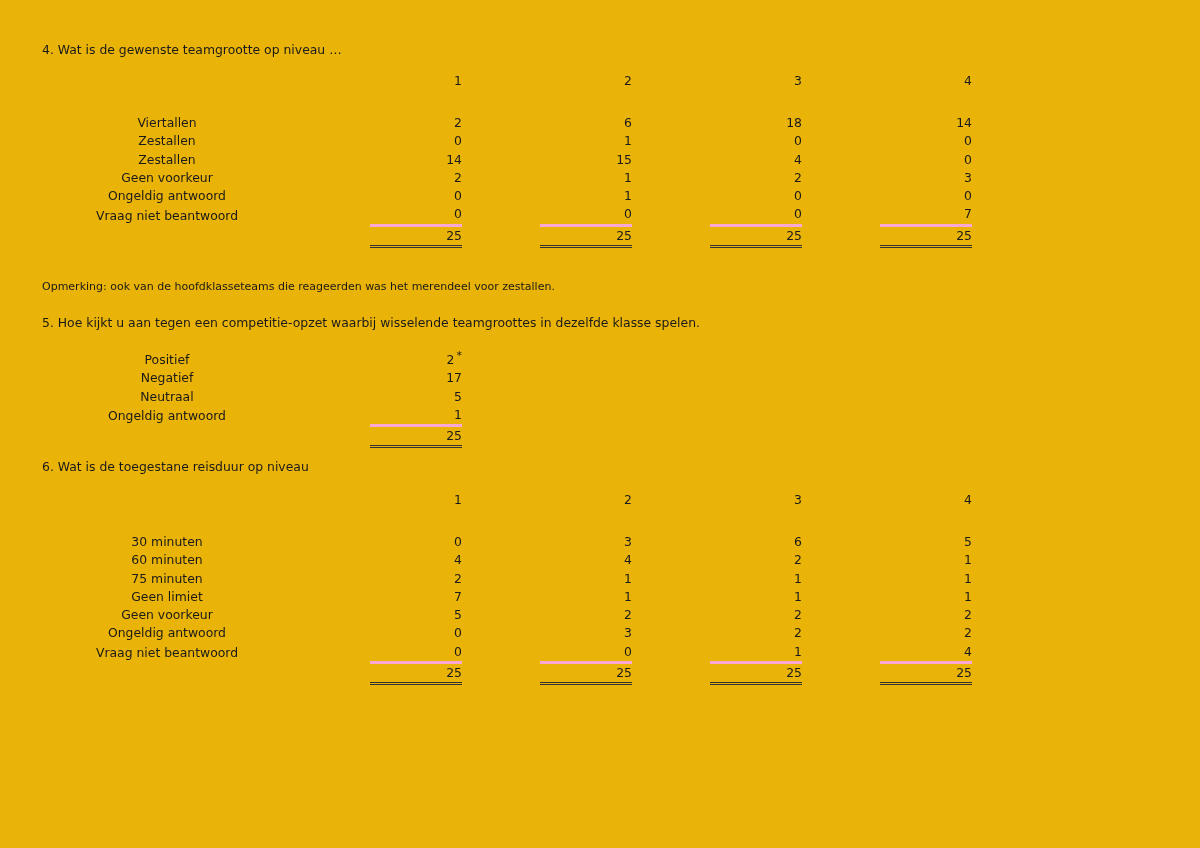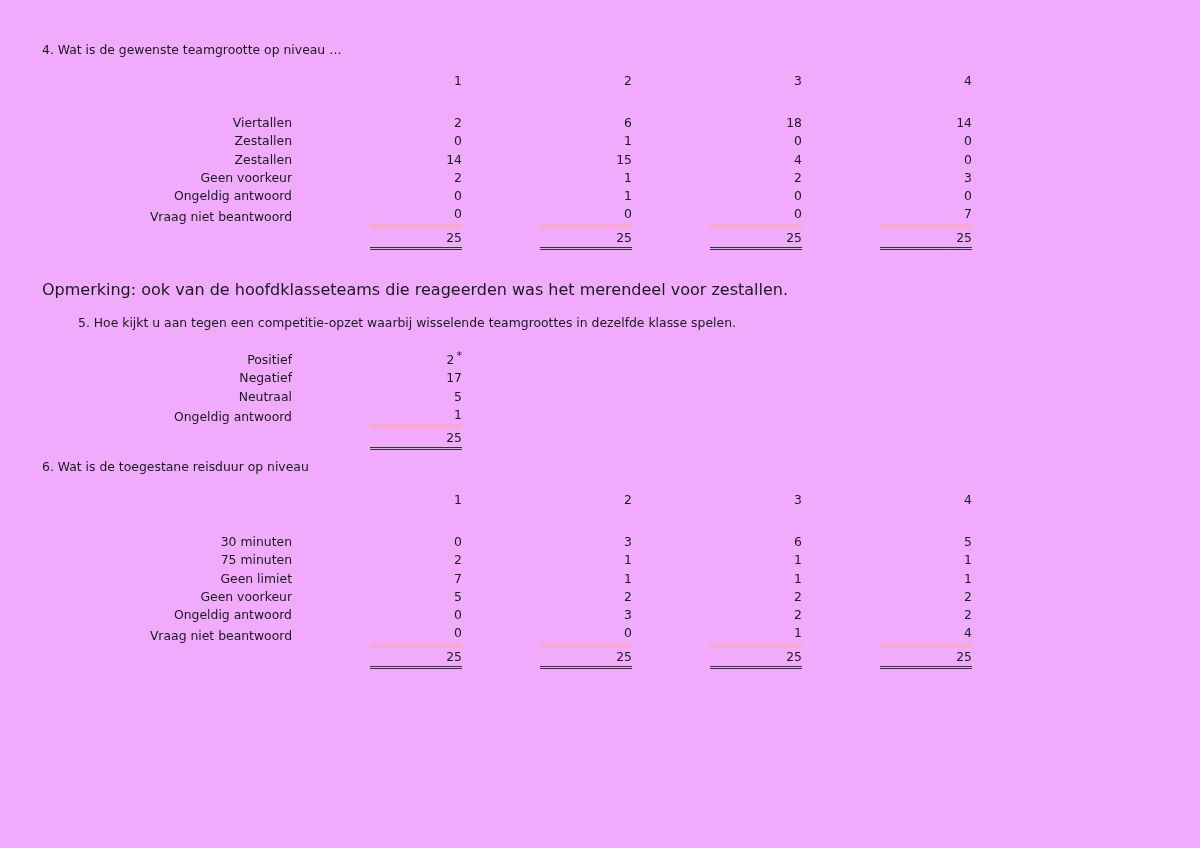--- a/index.html
+++ b/index.html
@@ -15,37 +15,37 @@
     font-family: "DejaVu Sans", "Liberation Sans", sans-serif;
     font-size: 12.4px;
     color: #1a1a1a;
     -webkit-font-smoothing: antialiased;
   }
   .page {
     position: absolute;
     left: 0; top: 0;
     width: 1200px;
     height: 848px;
-    background: #f0abfc;
+    background: #eab308;
     overflow: hidden;
   }
 
   
   .q-heading {
     position: absolute;
     left: 42px;
     white-space: nowrap;
     font-size: 12.4px;
     color: #1a1a1a;
   }
   .note-line {
     position: absolute;
     left: 42px;
     white-space: nowrap;
-    font-size: 16px;
+    font-size: 11px;
     color: #1a1a1a;
   }
 
   
   .tbl {
     position: absolute;
     left: 42px;
     border-collapse: collapse;
     font-size: 12.4px;
     color: #1a1a1a;
@@ -57,35 +57,35 @@
     height: 18.3px;
     vertical-align: bottom;
     white-space: nowrap;
   }
   .tbl th {
     text-align: right;
     line-height: 18px;
     height: 18px;
   }
   .lbl {
-    text-align: right;
+    text-align: center;
     width: 250px;
   }
   .num {
     text-align: right;
     width: 92px;
   }
   .pad {
     width: 78px;
   }
   .hdr-gap td { height: 24px; line-height: 24px; }
 
   
   .ruled-above .num {
-    border-top: 5px solid #f9a8d4;
+    border-top: 3px solid #f9a8d4;
   }
   
   .double-below .num {
     border-bottom: 3px double #333333;
   }
 
   .star {
     font-size: 11px;
     vertical-align: super;
     line-height: 0;
@@ -196,21 +196,21 @@
         <td class="pad"></td>
         <td class="num">25</td>
         <td class="pad"></td>
         <td class="num">25</td>
       </tr>
     </tbody>
   </table>
 
   <div class="note-line" style="top:280px;">Opmerking: ook van de hoofdklasseteams die reageerden was het merendeel voor zestallen.</div>
 
-  <div class="q-heading" style="top:315px;margin-left:36px;">5. Hoe kijkt u aan tegen een competitie-opzet waarbij wisselende teamgroottes in dezelfde klasse spelen.</div>
+  <div class="q-heading" style="top:315px;">5. Hoe kijkt u aan tegen een competitie-opzet waarbij wisselende teamgroottes in dezelfde klasse spelen.</div>
 
   <table class="tbl tbl-narrow" id="table-q5" style="top:351px;">
     <tbody>
       <tr>
         <td class="lbl">Positief</td>
         <td class="pad"></td>
         <td class="num"><span>2</span><span class="star">*</span></td>
       </tr>
       <tr>
         <td class="lbl">Negatief</td>
@@ -260,20 +260,31 @@
         <td class="pad"></td>
         <td class="num">0</td>
         <td class="pad"></td>
         <td class="num">3</td>
         <td class="pad"></td>
         <td class="num">6</td>
         <td class="pad"></td>
         <td class="num">5</td>
       </tr>
       <tr>
+        <td class="lbl">60 minuten</td>
+        <td class="pad"></td>
+        <td class="num">4</td>
+        <td class="pad"></td>
+        <td class="num">4</td>
+        <td class="pad"></td>
+        <td class="num">2</td>
+        <td class="pad"></td>
+        <td class="num">1</td>
+      </tr>
+      <tr>
         <td class="lbl">75 minuten</td>
         <td class="pad"></td>
         <td class="num">2</td>
         <td class="pad"></td>
         <td class="num">1</td>
         <td class="pad"></td>
         <td class="num">1</td>
         <td class="pad"></td>
         <td class="num">1</td>
       </tr>

